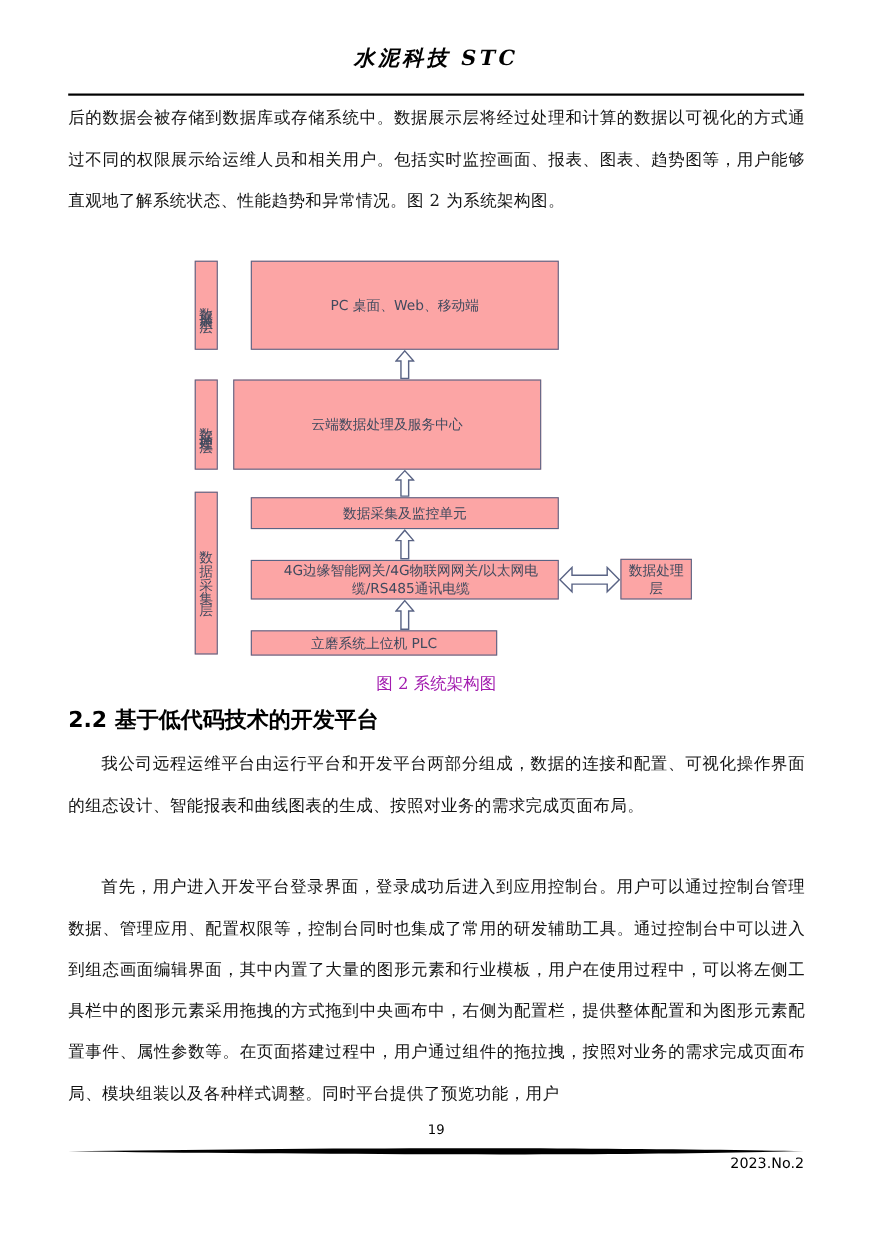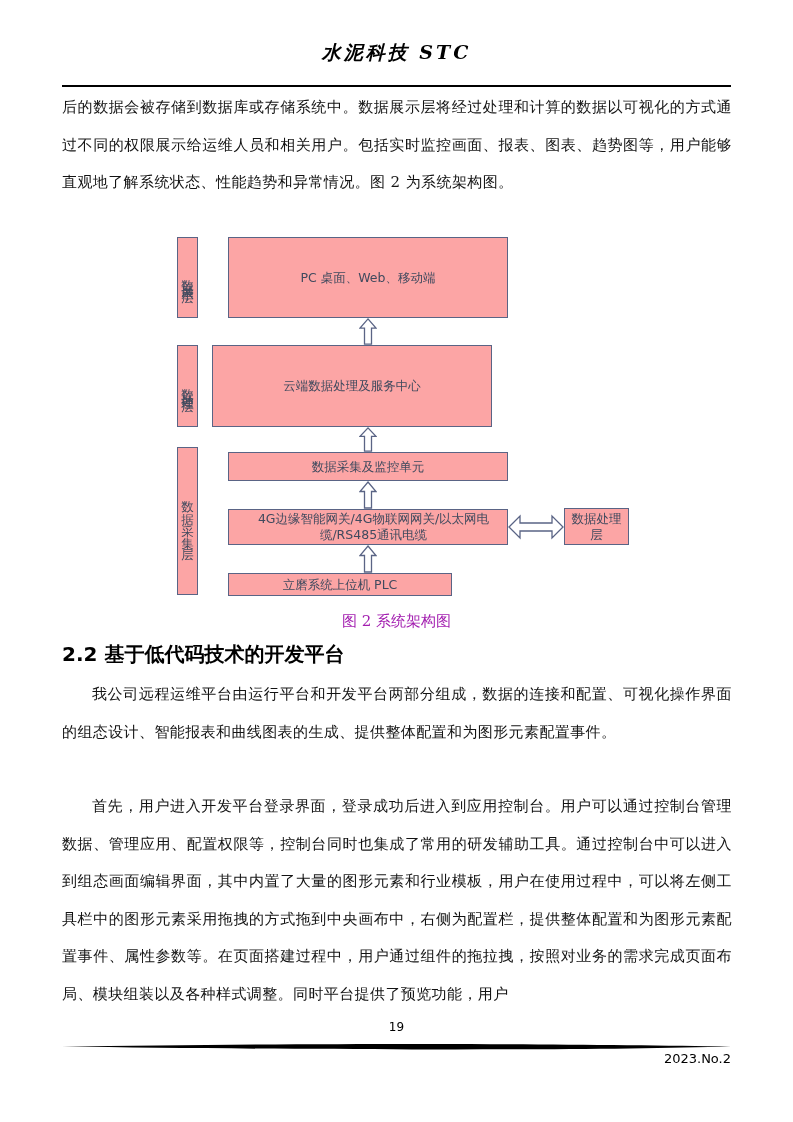--- a/index.html
+++ b/index.html
@@ -177,21 +177,21 @@
     <span class="arrow-h">
       <svg viewBox="0 0 56 30" preserveAspectRatio="none">
           <polygon points="1,15 12,4 12,11 44,11 44,4 55,15 44,26 44,19 12,19 12,26" fill="#ffffff" stroke="#5a6485" stroke-width="1.3"></polygon>
         </svg>
     </span>
   </div>
 
   <div class="figure-caption">图 2 系统架构图</div>
 
   <div class="section-heading">2.2 基于低代码技术的开发平台</div>
-  <div class="bodytext para-1">我公司远程运维平台由运行平台和开发平台两部分组成，数据的连接和配置、可视化操作界面的组态设计、智能报表和曲线图表的生成、提供整体配置和为图形元素配置事件。</div>
+  <div class="bodytext para-1">我公司远程运维平台由运行平台和开发平台两部分组成，数据的连接和配置、可视化操作界面的组态设计、智能报表和曲线图表的生成、按照对业务的需求完成页面布局。</div>
   <div class="bodytext para-2">首先，用户进入开发平台登录界面，登录成功后进入到应用控制台。用户可以通过控制台管理数据、管理应用、配置权限等，控制台同时也集成了常用的研发辅助工具。通过控制台中可以进入到组态画面编辑界面，其中内置了大量的图形元素和行业模板，用户在使用过程中，可以将左侧工具栏中的图形元素采用拖拽的方式拖到中央画布中，右侧为配置栏，提供整体配置和为图形元素配置事件、属性参数等。在页面搭建过程中，用户通过组件的拖拉拽，按照对业务的需求完成页面布局、模块组装以及各种样式调整。同时平台提供了预览功能，用户</div>
 
   <div class="footer-rule">
     <svg viewBox="0 0 669 8" preserveAspectRatio="none">
       <path d="M0,3.6 C120,1.8 260,0.8 370,0.9 C470,1 590,2.2 669,3.4 C590,5.6 460,6.8 350,6.4 C240,6.1 110,5.2 0,3.6 Z" fill="#000000"></path>
     </svg>
   </div>
   <div class="footer-page">19</div>
   <div class="footer-issue">2023.No.2</div>
 

